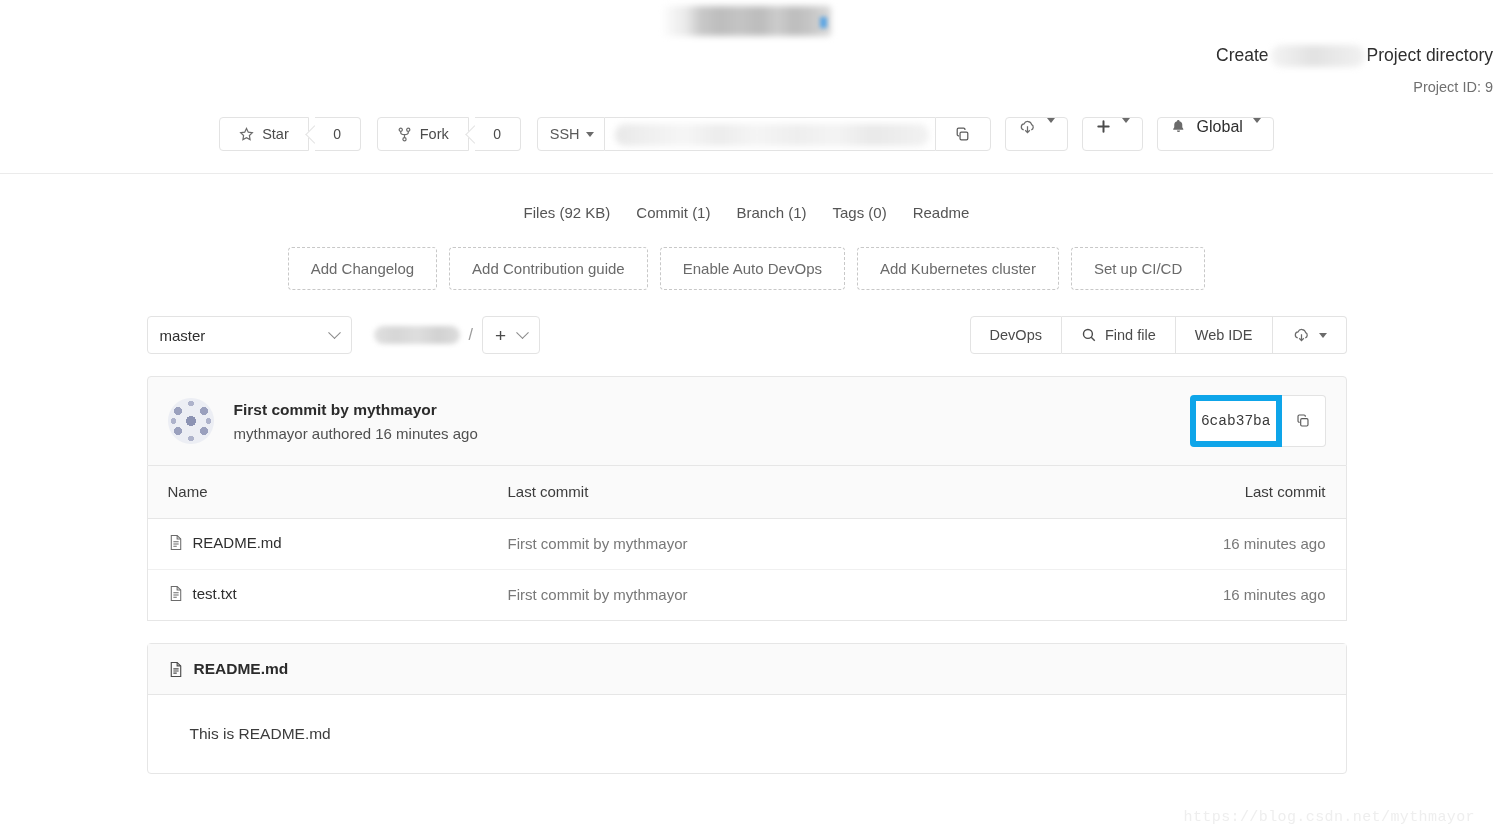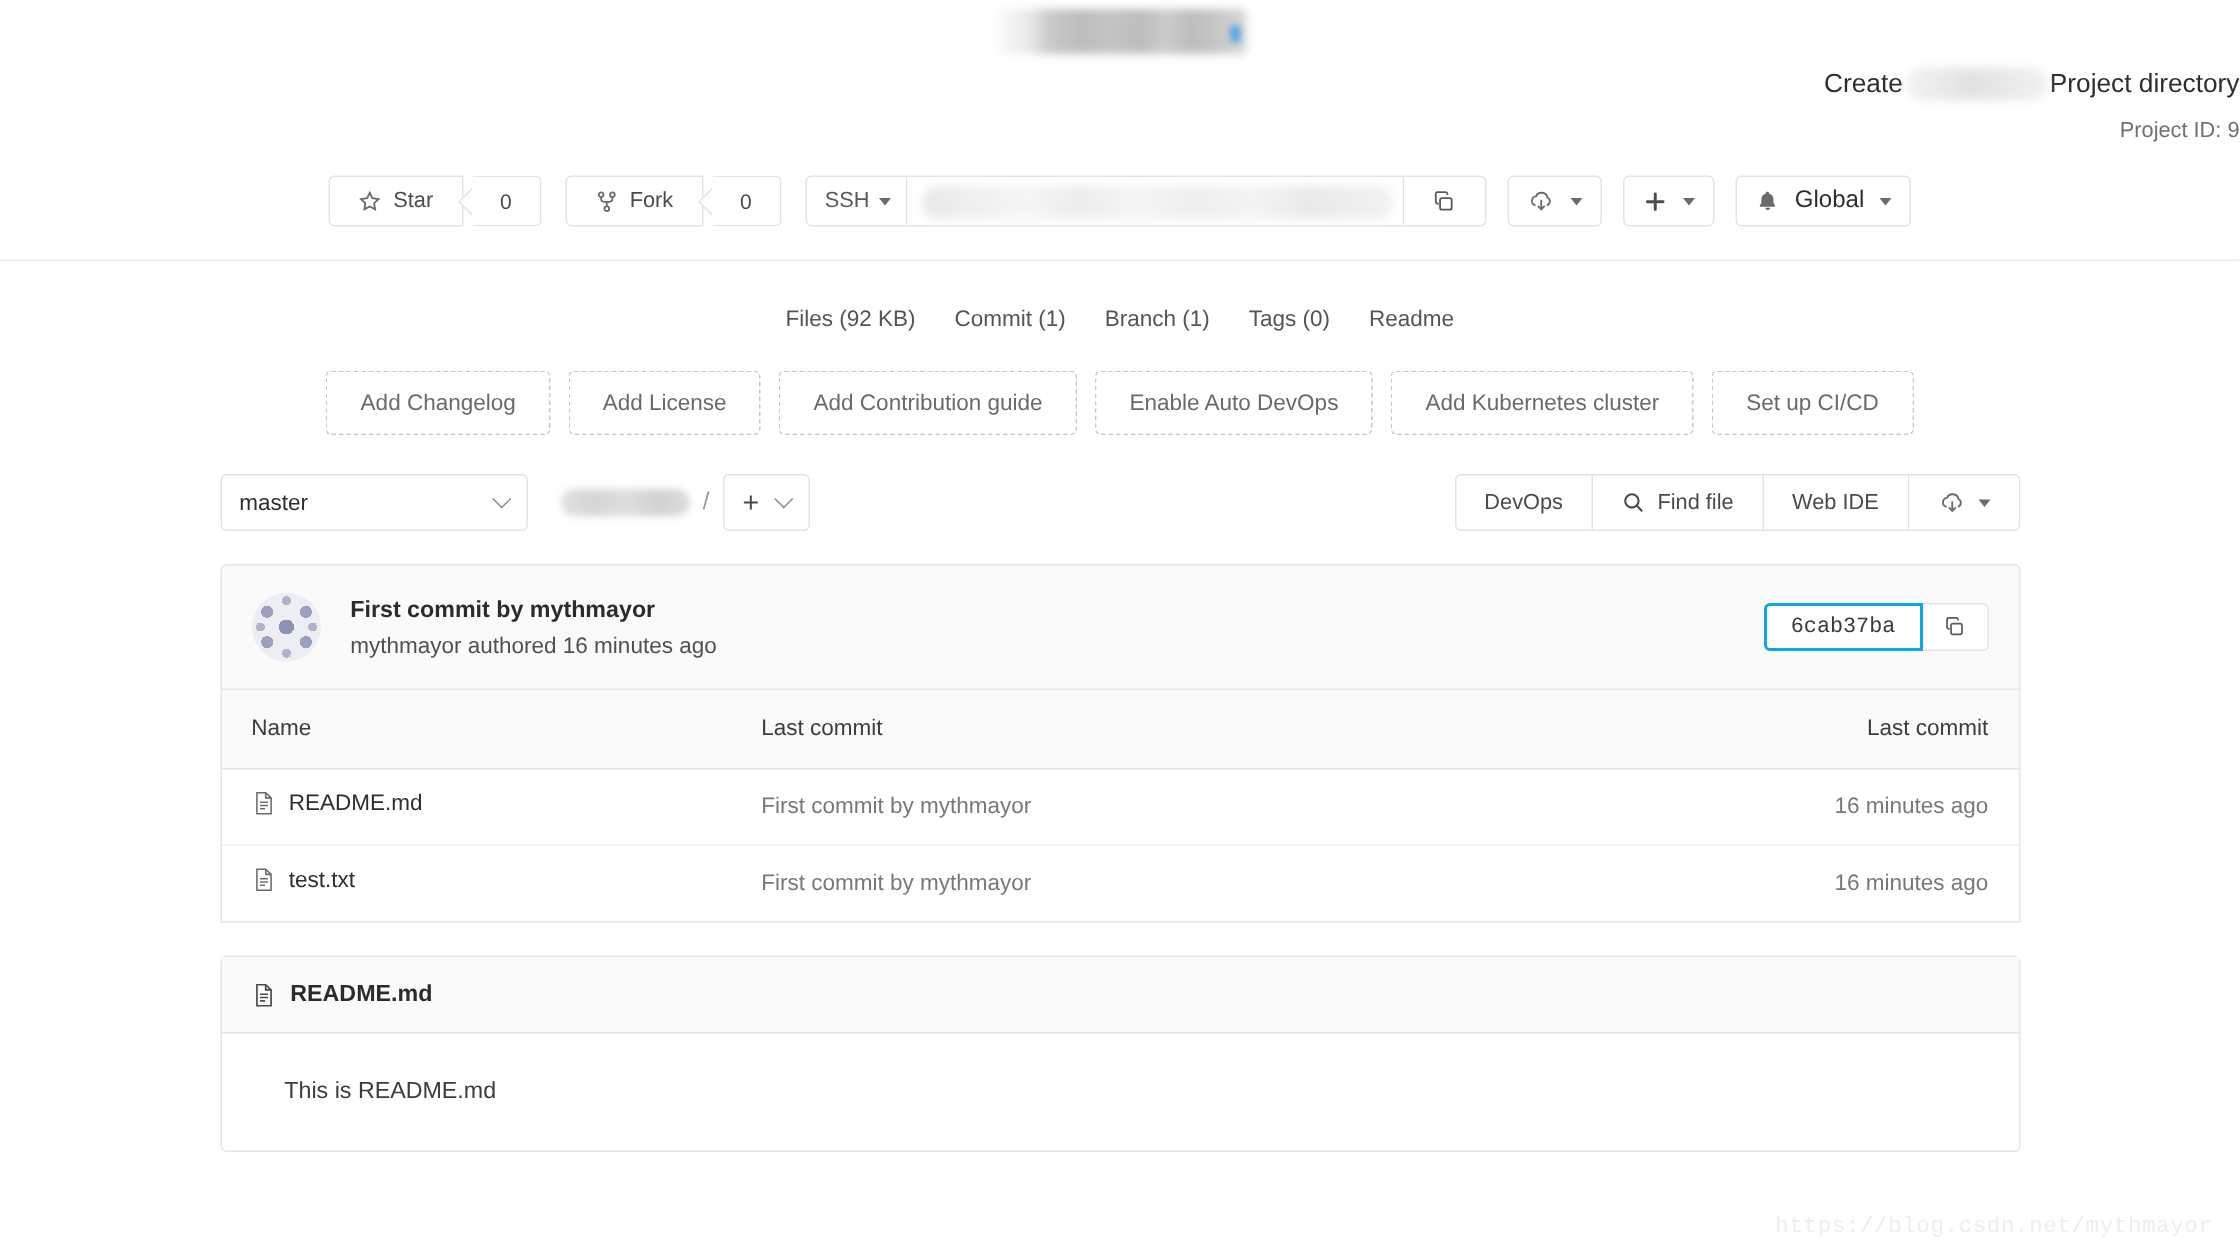--- a/index.html
+++ b/index.html
@@ -105,21 +105,21 @@
   }
   .clone-copy {
     width: 56px; height: 34px;
     display: inline-flex; align-items: center; justify-content: center;
     border: 1px solid #e3e3e3; border-radius: 0 4px 4px 0;
     background: #fff; cursor: pointer;
   }
 
   .icon-btn {
     height: 34px; padding: 0 12px;
-    display: inline-flex; align-items: center; gap: 10px;
+    display: inline-flex; align-items: flex-start; gap: 10px;
     background: #fff; border: 1px solid #e3e3e3; border-radius: 4px;
     margin-right: 14px; cursor: pointer;
   }
   .caret {
     width: 0; height: 0; border-left: 4.5px solid transparent;
     border-right: 4.5px solid transparent; border-top: 5.5px solid #6b6b6b;
   }
 
   .divider-full {
     margin-top: 22px; width: 100%; height: 1px; background: #ebebeb;
@@ -202,23 +202,23 @@
       radial-gradient(circle at 12% 50%, #aeb3cb 0 3px, transparent 3px),
       radial-gradient(circle at 88% 50%, #aeb3cb 0 3px, transparent 3px),
       #eceef4;
   }
   .commit-text { margin-left: 20px; }
   .commit-title { font-size: 15.5px; font-weight: bold; color: #2b2b2b; }
   .commit-meta { font-size: 15px; color: #505050; margin-top: 6px; }
 
   .sha-group { margin-left: auto; display: flex; align-items: stretch; }
   .sha {
-    height: 32px; padding: 0 16px;
+    height: 52px; padding: 0 5px;
     display: inline-flex; align-items: center;
-    border: 2px solid #0ea5e9; border-radius: 4px 0 0 4px; background: #fff;
+    border: 6px solid #0ea5e9; border-radius: 4px 0 0 4px; background: #fff;
     font-family: "Liberation Mono", monospace; font-size: 14.5px; color: #3a3a3a;
   }
   .sha-copy {
     width: 44px;
     display: inline-flex; align-items: center; justify-content: center;
     border: 1px solid #e3e3e3; border-left: none; border-radius: 0 4px 4px 0;
     background: #fff; cursor: pointer;
   }
 
   
@@ -361,21 +361,20 @@
   <div class="stats">
     <a>Files (92 KB)</a>
     <a>Commit (1)</a>
     <a>Branch (1)</a>
     <a>Tags (0)</a>
     <a>Readme</a>
   </div>
 
   <div class="quick">
     <div class="quick-btn">Add Changelog</div>
-    <div class="quick-btn">Add License</div>
     <div class="quick-btn">Add Contribution guide</div>
     <div class="quick-btn">Enable Auto DevOps</div>
     <div class="quick-btn">Add Kubernetes cluster</div>
     <div class="quick-btn">Set up CI/CD</div>
   </div>
 
   <div class="container">
 
     <div class="repo-bar">
       <div class="branch-select">

